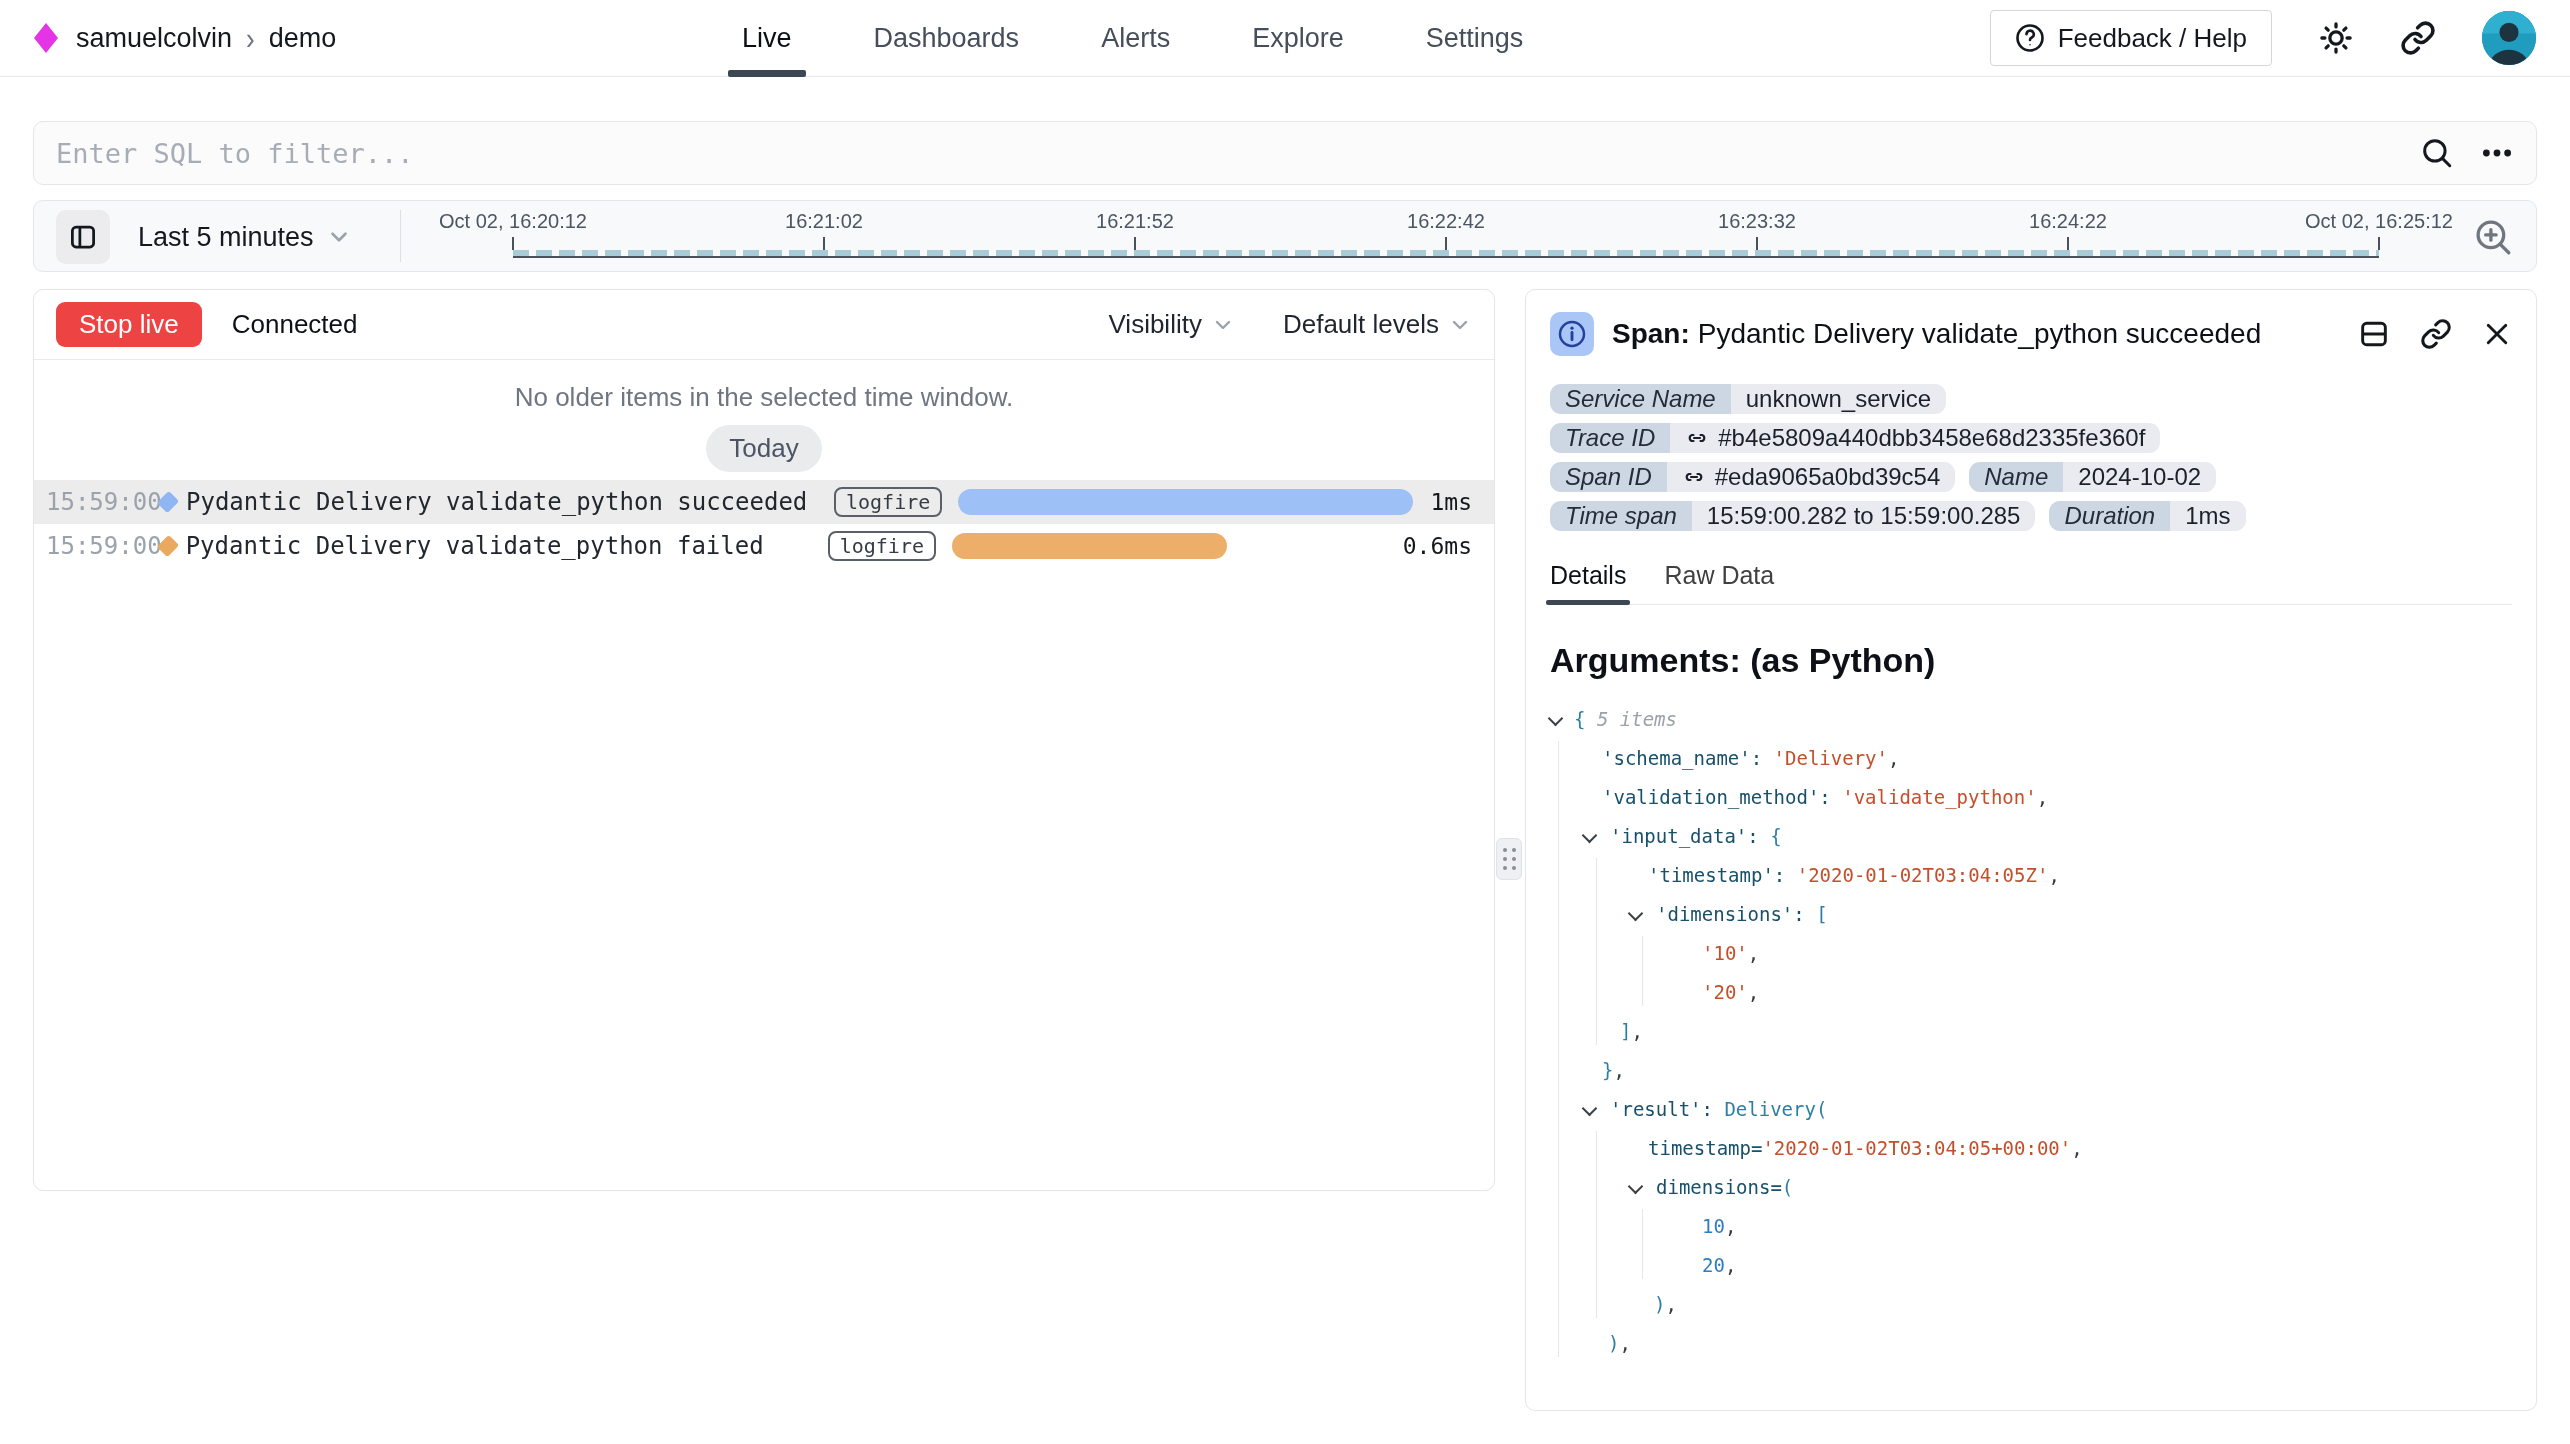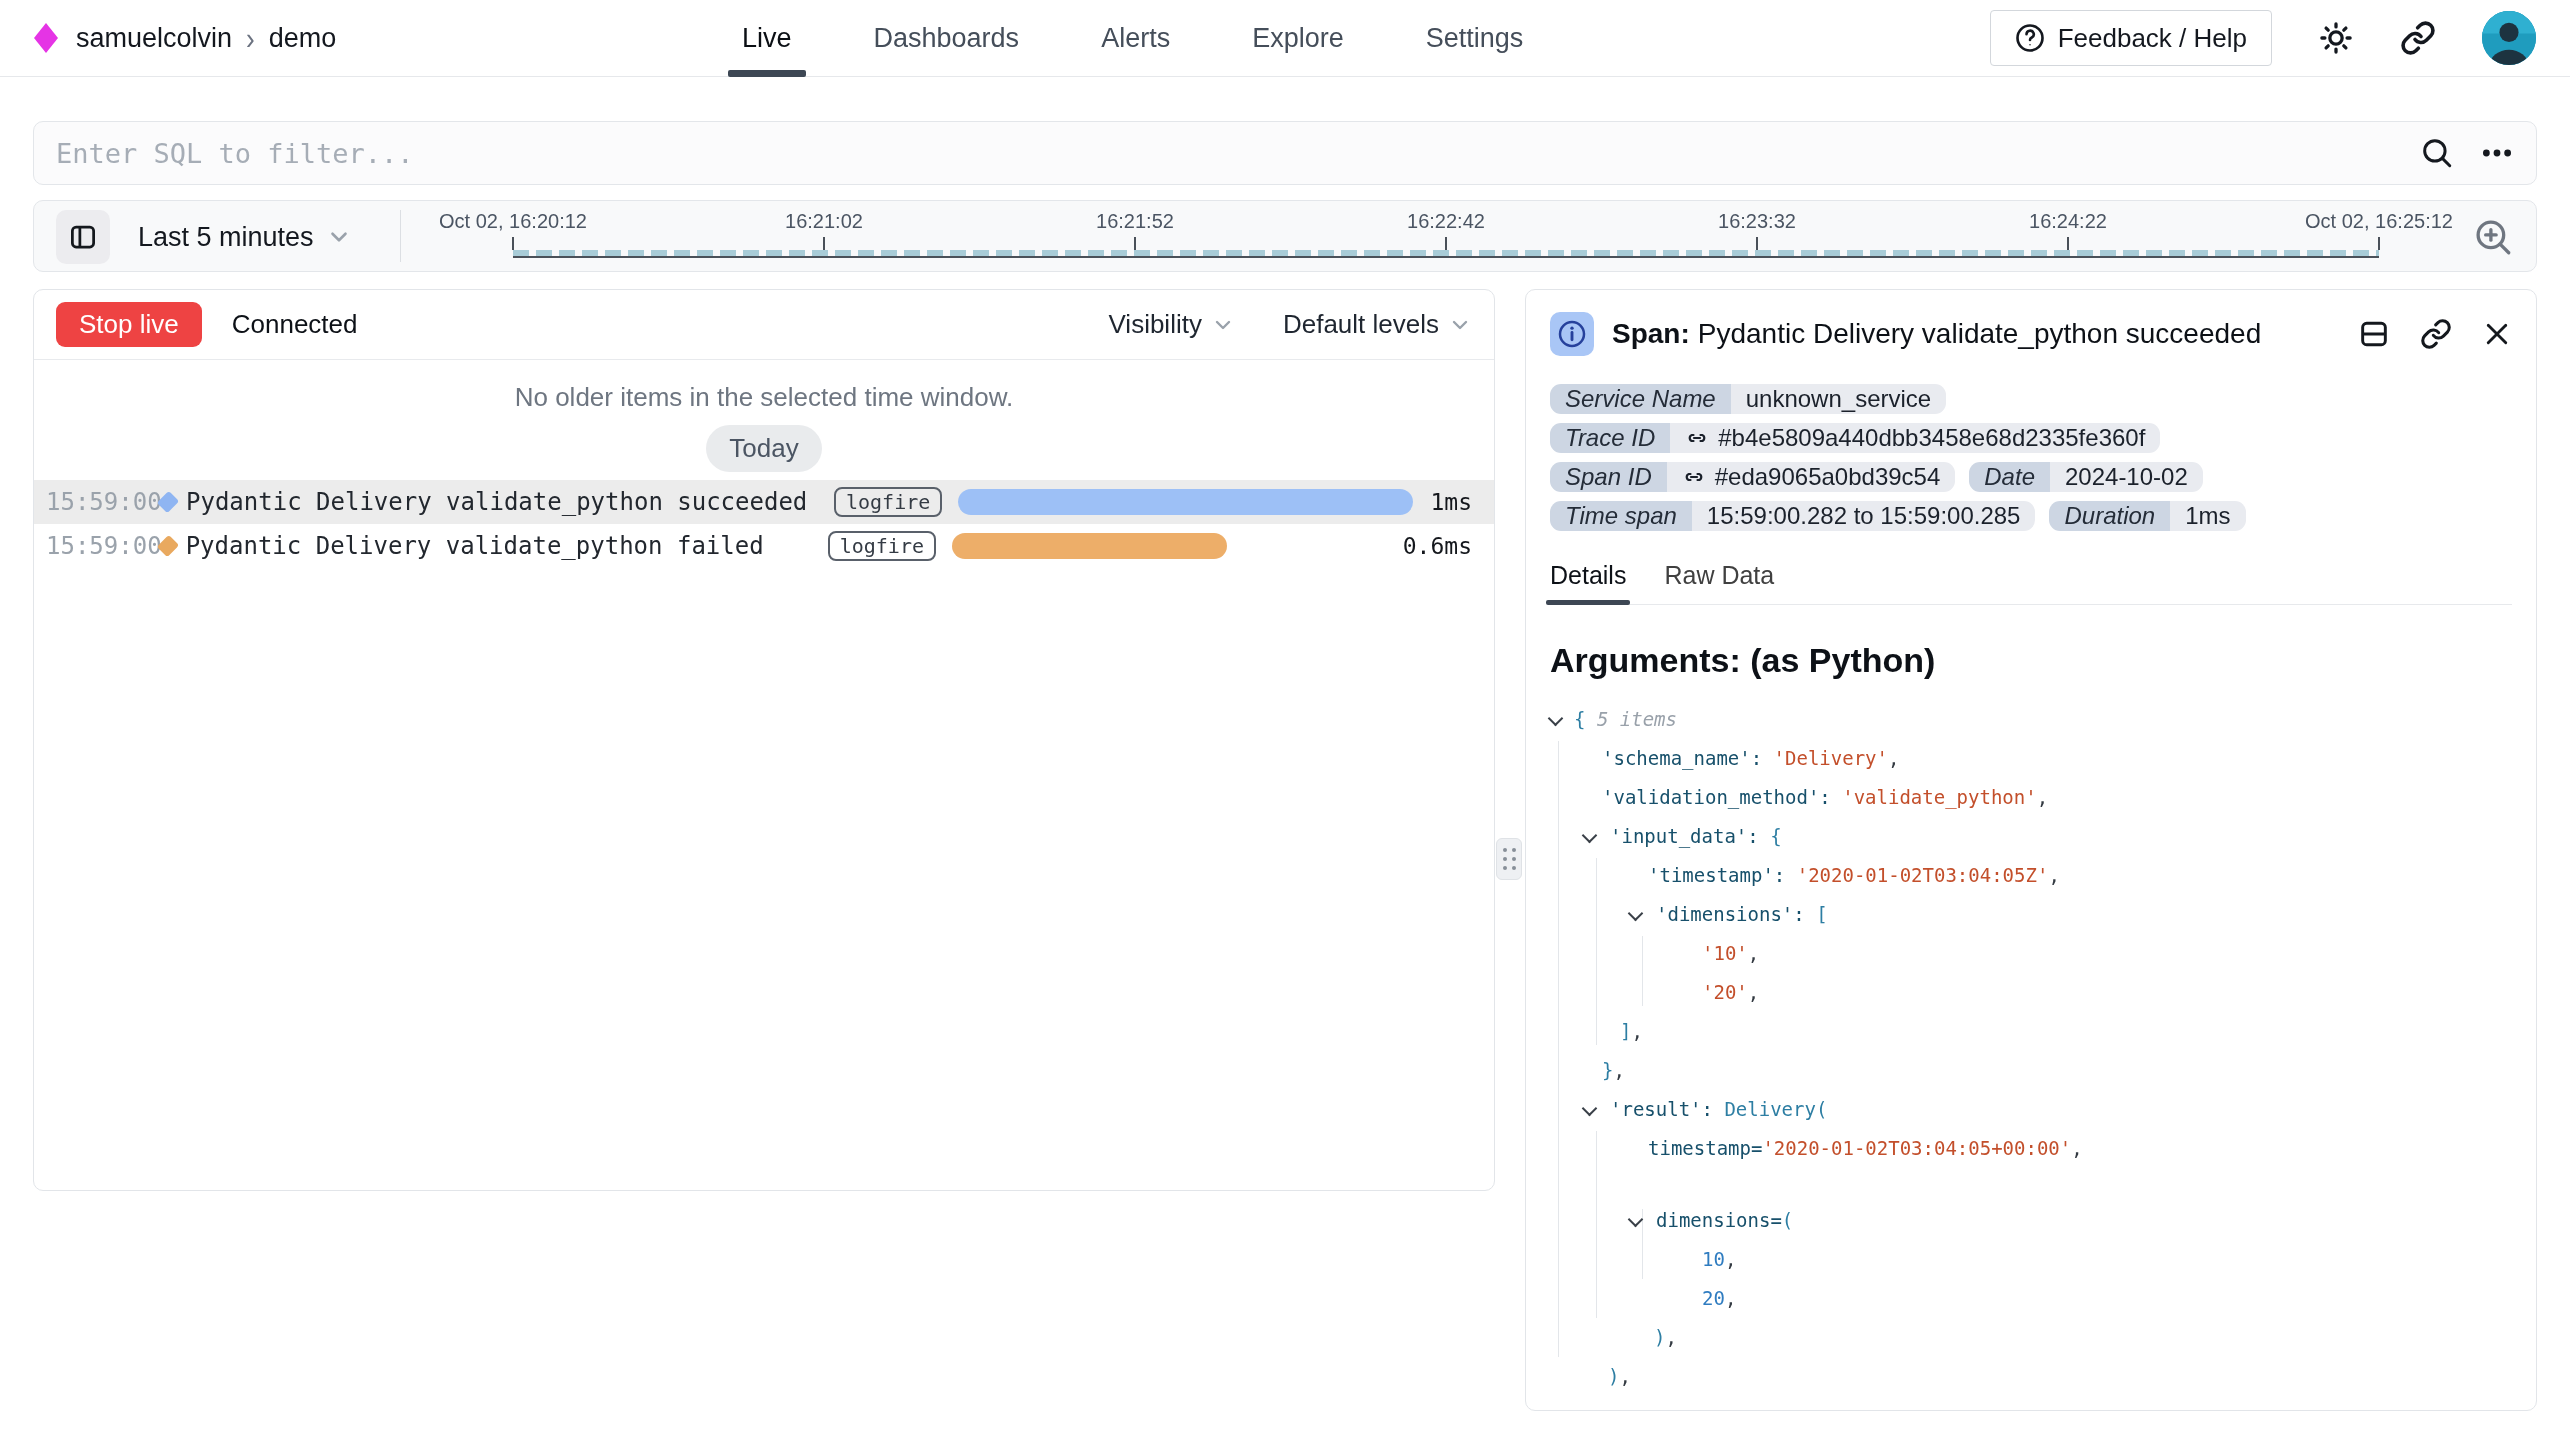--- a/index.html
+++ b/index.html
@@ -358,21 +358,21 @@
               <svg width="24" height="24" viewBox="0 0 24 24" fill="none" stroke="#1b212b" stroke-width="2.2" stroke-linecap="round">
                 <path d="M8.5 9H6.8a3.2 3.2 0 0 0 0 6h1.7"></path>
                 <path d="M15.5 9h1.7a3.2 3.2 0 0 1 0 6h-1.7"></path>
                 <line x1="9" y1="12" x2="15" y2="12"></line>
               </svg>
             </span>
             <span>#eda9065a0bd39c54</span>
           </span>
         </div>
         <div class="badge">
-          <span class="lbl">Date</span>
+          <span class="lbl">Name</span>
           <span class="val">
             <span>2024-10-02</span>
           </span>
         </div>
       </div>
       <div class="badge-row">
         <div class="badge">
           <span class="lbl">Time span</span>
           <span class="val">
             <span>15:59:00.282 to 15:59:00.285</span>
@@ -402,19 +402,19 @@
       <div class="cl" style="padding-left: 52px;"><span class="c-key">'validation_method': </span><span class="c-str">'validate_python'</span><span class="c-plain">,</span></div>
       <div class="cl" style="padding-left: 60px;"><span class="chev" style="left: 34px;"></span><span class="c-key">'input_data': </span><span class="c-pun">{</span></div>
       <div class="cl" style="padding-left: 98px;"><span class="c-key">'timestamp': </span><span class="c-str">'2020-01-02T03:04:05Z'</span><span class="c-plain">,</span></div>
       <div class="cl" style="padding-left: 106px;"><span class="chev" style="left: 80px;"></span><span class="c-key">'dimensions': </span><span class="c-pun">[</span></div>
       <div class="cl" style="padding-left: 152px;"><span class="c-str">'10'</span><span class="c-plain">,</span></div>
       <div class="cl" style="padding-left: 152px;"><span class="c-str">'20'</span><span class="c-plain">,</span></div>
       <div class="cl" style="padding-left: 70px;"><span class="c-pun">]</span><span class="c-plain">,</span></div>
       <div class="cl" style="padding-left: 52px;"><span class="c-pun">}</span><span class="c-plain">,</span></div>
       <div class="cl" style="padding-left: 60px;"><span class="chev" style="left: 34px;"></span><span class="c-key">'result': </span><span class="c-pun">Delivery(</span></div>
       <div class="cl" style="padding-left: 98px;"><span class="c-key">timestamp=</span><span class="c-str">'2020-01-02T03:04:05+00:00'</span><span class="c-plain">,</span></div>
-      <div class="cl" style="padding-left: 106px; margin-top: 33px;"><span class="chev" style="left: 80px;"></span><span class="c-key">dimensions=</span><span class="c-pun">(</span></div>
+      <div class="cl" style="padding-left: 106px;"><span class="chev" style="left: 80px;"></span><span class="c-key">dimensions=</span><span class="c-pun">(</span></div>
       <div class="cl" style="padding-left: 152px;"><span class="c-num">10</span><span class="c-plain">,</span></div>
       <div class="cl" style="padding-left: 152px;"><span class="c-num">20</span><span class="c-plain">,</span></div>
       <div class="cl" style="padding-left: 104px;"><span class="c-pun">)</span><span class="c-plain">,</span></div>
       <div class="cl" style="padding-left: 58px;"><span class="c-pun">)</span><span class="c-plain">,</span></div>
     </div>
 </section>
 
 </body></html>

